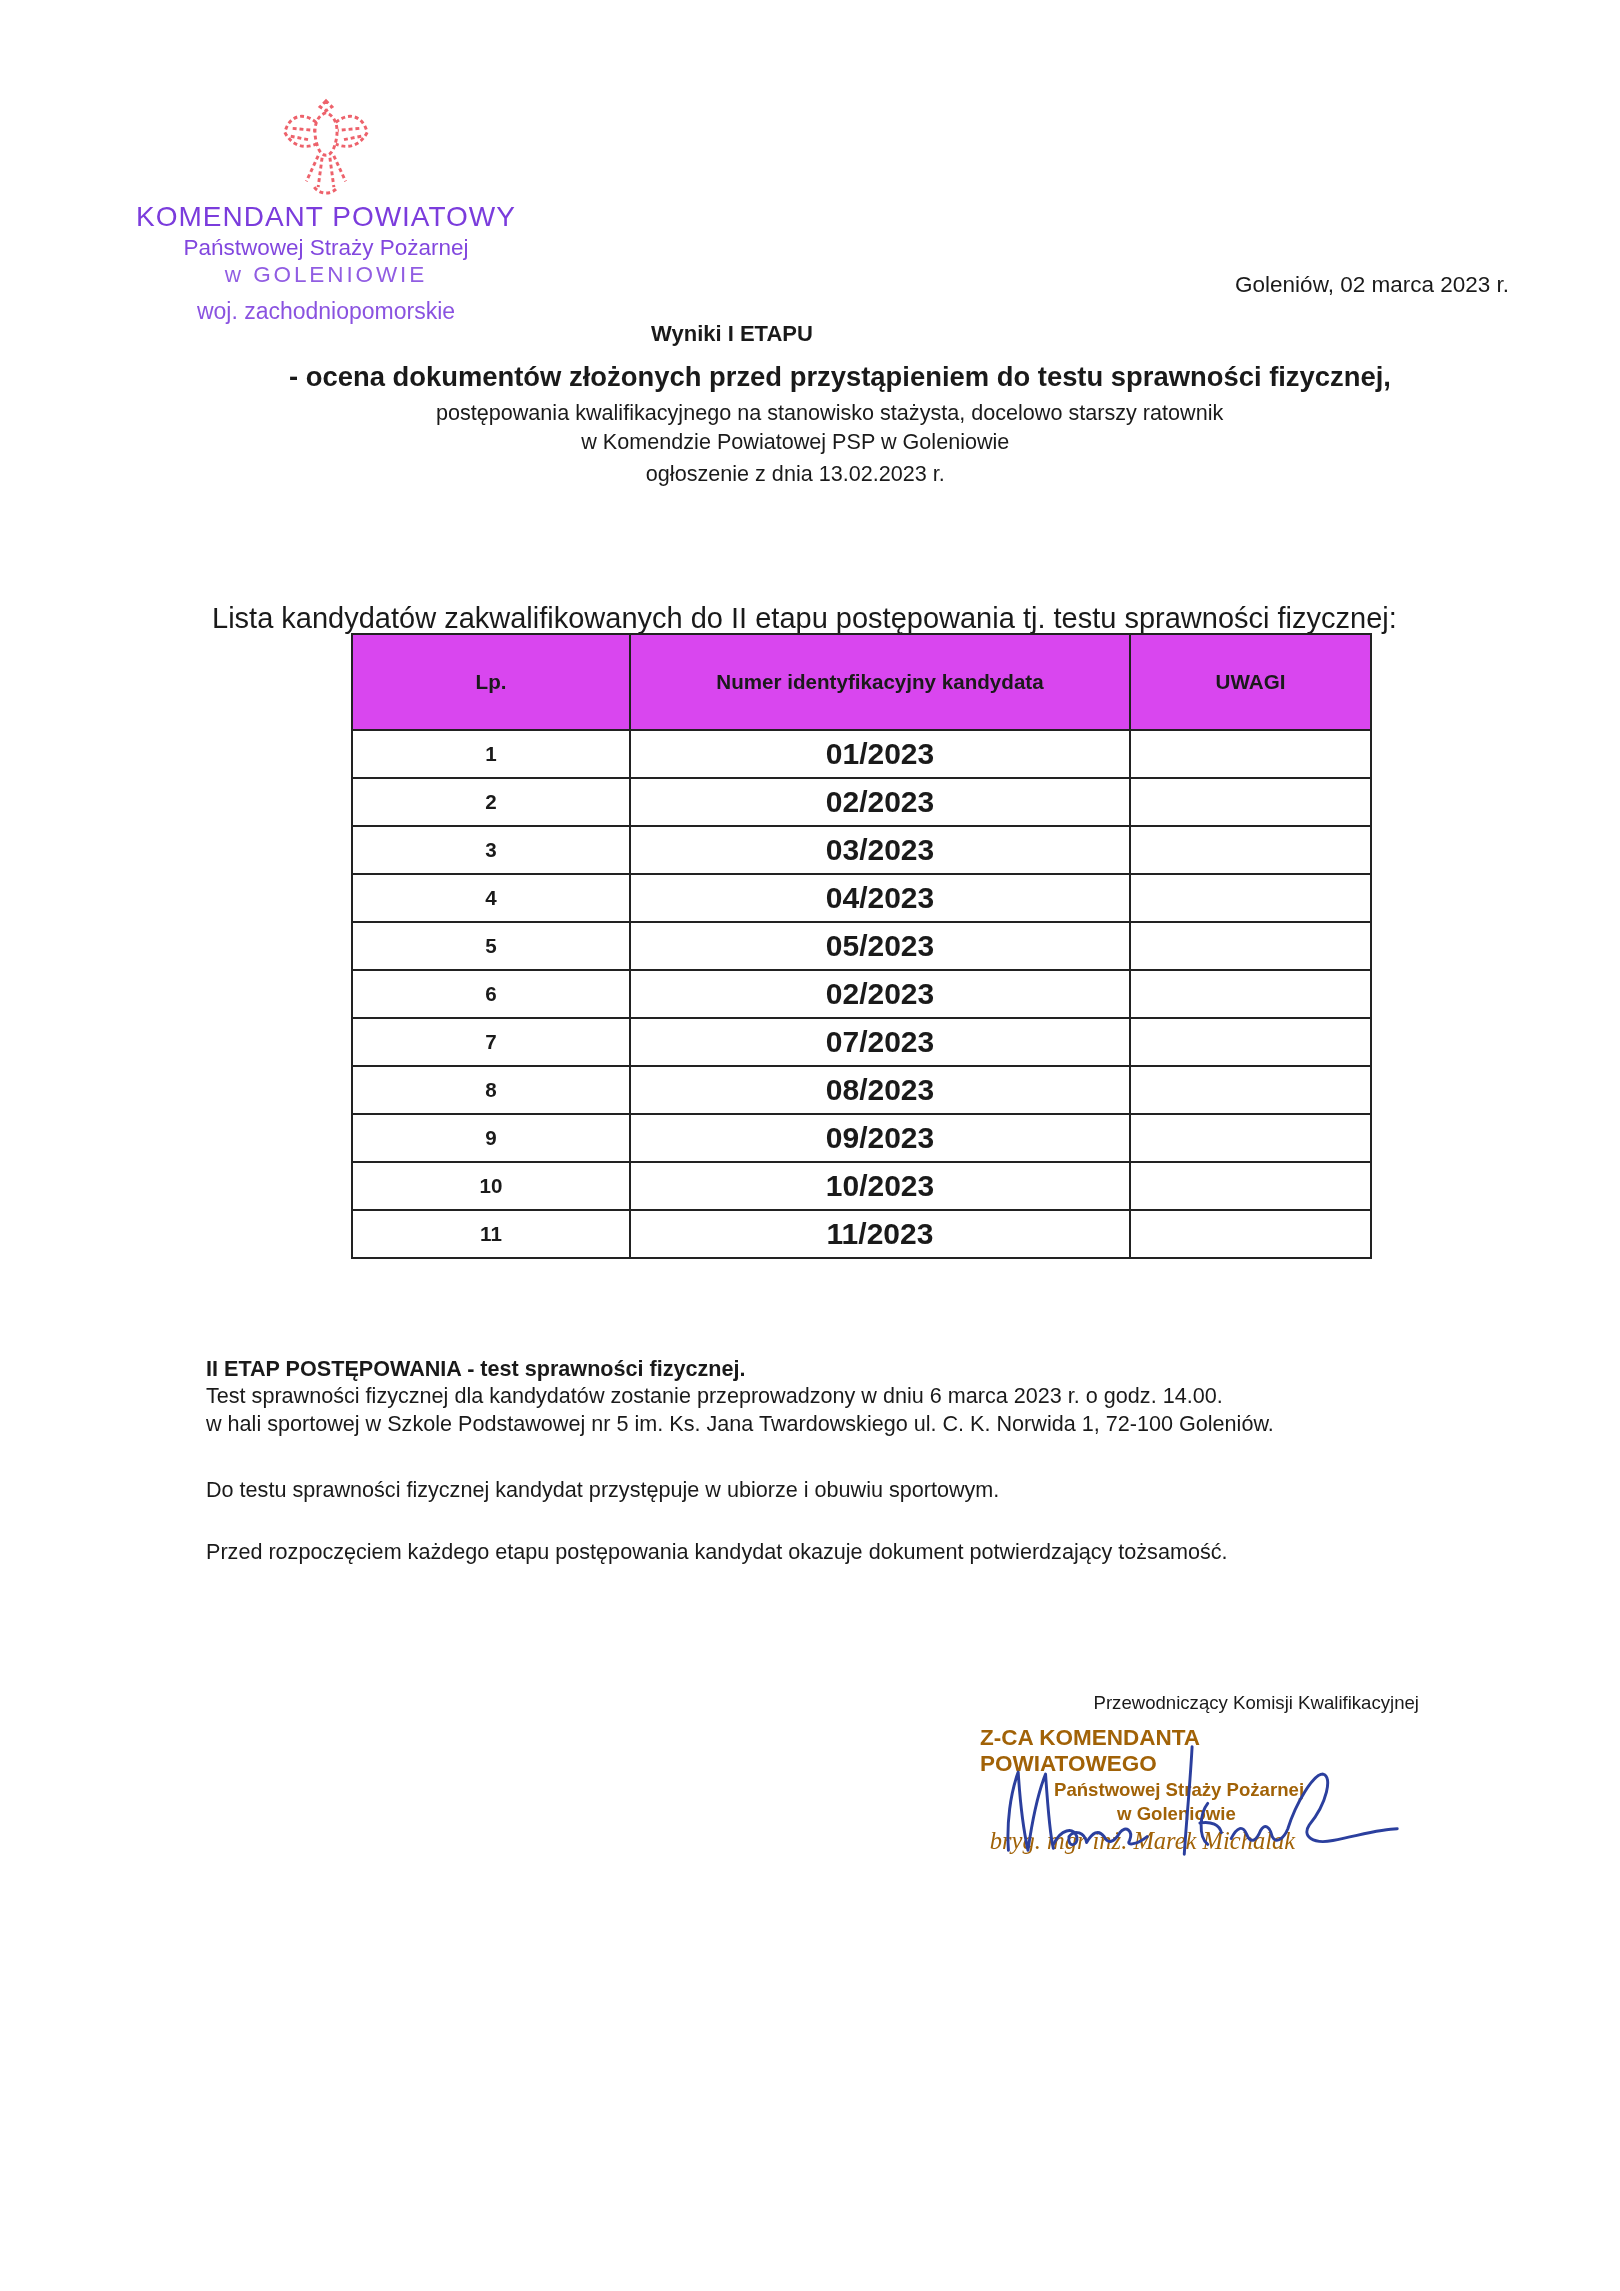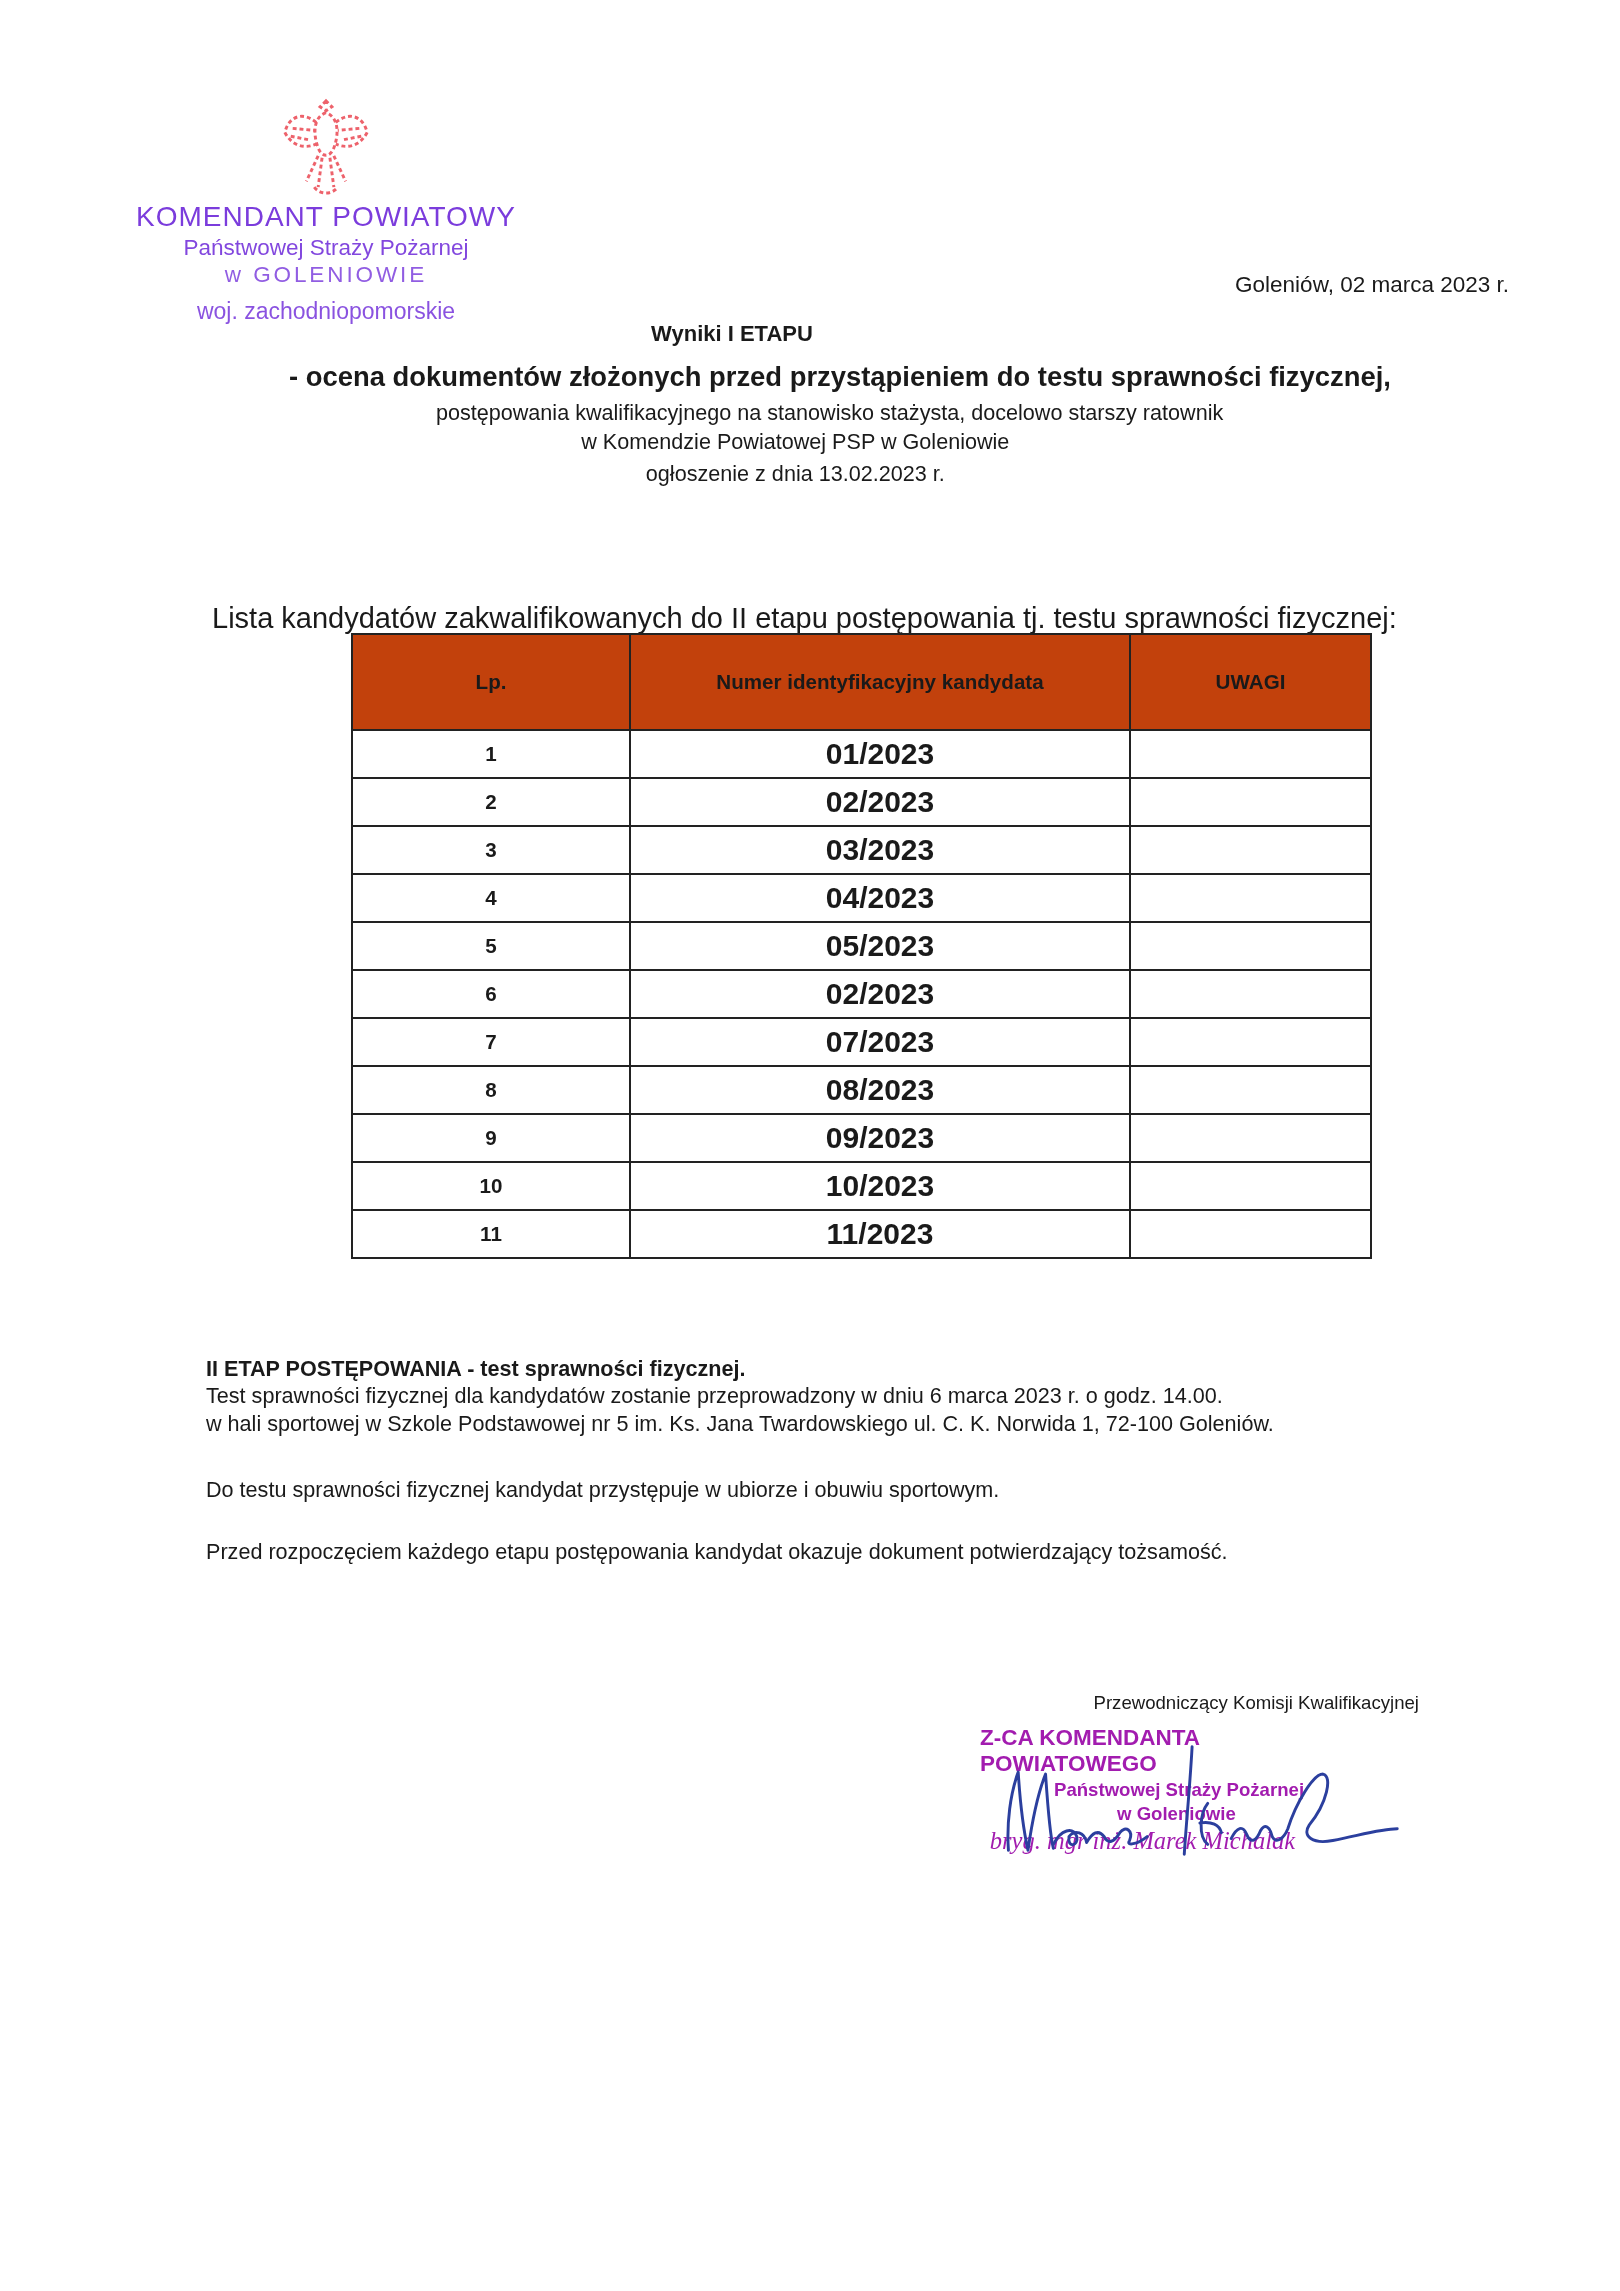--- a/index.html
+++ b/index.html
@@ -27,39 +27,39 @@
   .l3 { top: 461px; left: -14.7px; }
 
   .list-caption { left: 212px; top: 602px; font-size: 29px; white-space: nowrap; }
 
   table.cand {
     position: absolute; left: 351px; top: 633px; width: 1021px;
     border-collapse: collapse; table-layout: fixed;
   }
   table.cand th, table.cand td { border: 2px solid #222; text-align: center; padding: 0; }
   table.cand th {
-    height: 94px; background: #c2410c; font-size: 20.6px; font-weight: bold;
+    height: 94px; background: #d946ef; font-size: 20.6px; font-weight: bold;
   }
   table.cand td { height: 46px; }
   .c-lp { width: 278px; }
   .c-num { width: 500px; }
   .c-uw { width: auto; }
   td.lp { font-size: 20.6px; font-weight: bold; }
   td.num { font-size: 30px; font-weight: bold; }
 
   .stage-title { left: 206px; top: 1356px; font-size: 21.6px; font-weight: bold; }
   .p { left: 206px; font-size: 21.6px; white-space: nowrap; }
   .p1 { top: 1383px; }
   .p2 { top: 1411px; }
   .p3 { top: 1477px; }
   .p4 { top: 1539px; }
   .p4 b { font-weight: normal; }
 
   .chair { right: 201px; top: 1692px; font-size: 18.6px; }
-  .sig-stamp { left: 980px; top: 1725px; width: 392px; color: #a21caf; }
+  .sig-stamp { left: 980px; top: 1725px; width: 392px; color: #a16207; }
   .sig-s1 { font-size: 22.5px; font-weight: bold; margin-left: 0; }
   .sig-s2 { font-size: 18.6px; font-weight: bold; margin-left: 74px; margin-top: 2px; }
   .sig-s3 { font-size: 18.6px; font-weight: bold; margin-left: 137px; margin-top: 2px; }
   .sig-s4 { font-family: "Liberation Serif", serif; font-style: italic; font-size: 24.5px; margin-left: 9.8px; margin-top: 2px; }
   .signature { left: 990px; top: 1735px; width: 412px; height: 127px; }
 </style>
 </head>
 <body>
 
 <div class="abs stamp">

